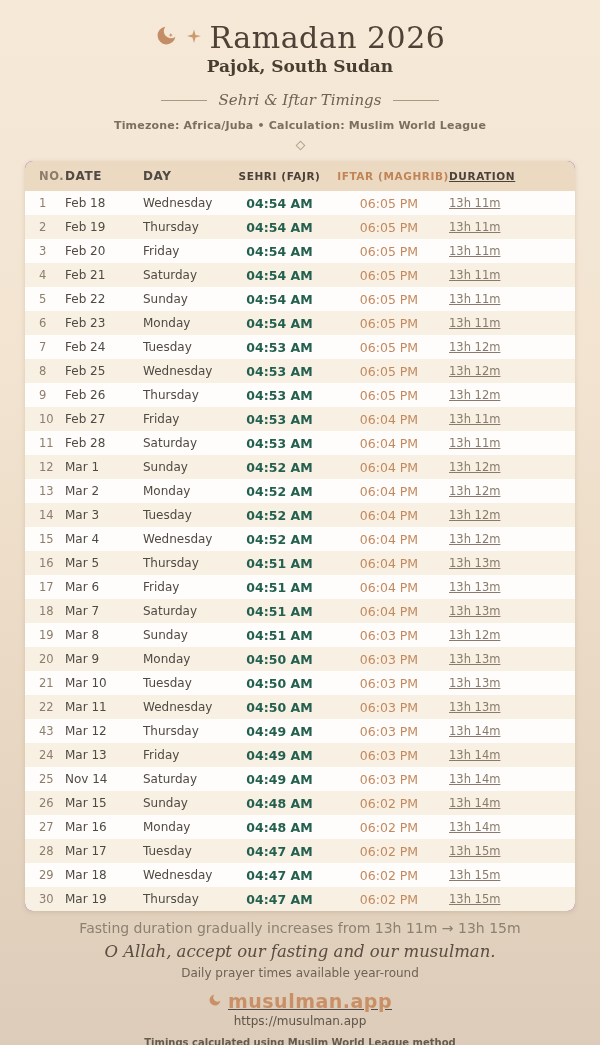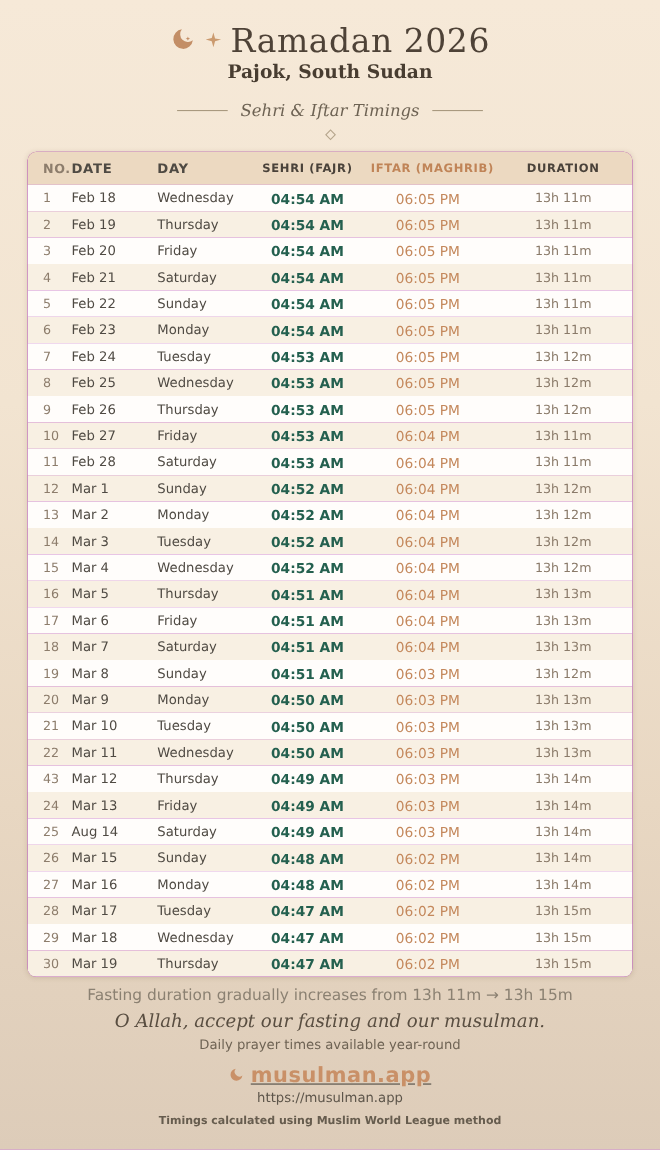--- a/index.html
+++ b/index.html
@@ -32,41 +32,41 @@
   .meta { font-size:11px; font-weight:bold; color:#7d6f5d; margin-top:10px; letter-spacing:0.2px; }
   .diamond {
     width:7px; height:7px; border:1px solid #b5a58c; transform:rotate(45deg);
     margin:10px auto 0 auto; background:transparent;
   }
   
   .card {
     margin:12px 25px 0 25px;
     border-radius:8px; overflow:hidden;
     box-shadow:0 1px 5px rgba(104,82,58,0.18);
-    background:#a21caf;
+    background:#6d28d9;
   }
   .thead, .trow {
     display:grid;
     grid-template-columns:40px 78px 87px 99px 120px 126px;
     align-items:center;
   }
   .thead { height:30px; background:#ecd9c1; }
   .thead .cell {
     font-size:10.5px; font-weight:bold; letter-spacing:0.6px; color:#4a423a;
   }
   .thead .iftar { color:#c08457; }
   .trow { height:24px; background:#fffdfb; }
   .trow:nth-child(even) { background:#f8f0e3; }
   .cell { white-space:nowrap; }
   .cell.no { padding-left:14px; font-size:11.5px; color:#8d7d6c; }
   .cell.date { font-size:12px; color:#4f4a43; }
   .cell.day { font-size:12px; color:#4f4a43; }
   .cell.sehri { text-align:center; font-size:12.5px; font-weight:bold; color:#24604f; }
   .cell.iftar { text-align:center; font-size:12.5px; font-weight:normal; color:#c4885c; }
-  .cell.duration { text-align:center; font-size:11.5px; color:#8a7a69; }
+  .cell.duration { font-size:11.5px; color:#8a7a69;text-decoration:underline; }
   .thead .cell.sehri, .thead .cell.iftar, .thead .cell.duration { font-size:10.5px; color:#4a423a; font-weight:bold; }
   .thead .cell.iftar { color:#c08457;text-align:right; }
   
   .ftr { text-align:center; }
   .note { font-size:14px; color:#8b8172; margin-top:9px; }
   .dua {
     font-family:"DejaVu Serif", serif; font-style:italic;
     font-size:16.5px; color:#594e41; margin-top:6px;
   }
   .availability { font-size:12px; color:#6e6354; margin-top:5px; }
@@ -93,20 +93,21 @@
         </svg>
     </span>
     <span class="title">Ramadan 2026</span>
   </div>
   <div class="location">Pajok, South Sudan</div>
   <div class="subtitle-row">
     <span class="subtitle-line"></span>
     <span class="subtitle">Sehri &amp; Iftar Timings</span>
     <span class="subtitle-line"></span>
   </div>
+  <div class="meta">Timezone: Africa/Juba • Calculation: Muslim World League</div>
   <div class="diamond"></div>
 </div>
 
 <div class="card">
   <div class="thead">
     <div class="cell no">NO.</div>
     <div class="cell date">DATE</div>
     <div class="cell day">DAY</div>
     <div class="cell sehri">SEHRI (FAJR)</div>
     <div class="cell iftar">IFTAR (MAGHRIB)</div>
@@ -300,21 +301,21 @@
       <div class="trow">
         <div class="cell no">24</div>
         <div class="cell date">Mar 13</div>
         <div class="cell day">Friday</div>
         <div class="cell sehri">04:49 AM</div>
         <div class="cell iftar">06:03 PM</div>
         <div class="cell duration">13h 14m</div>
       </div>
       <div class="trow">
         <div class="cell no">25</div>
-        <div class="cell date">Aug 14</div>
+        <div class="cell date">Nov 14</div>
         <div class="cell day">Saturday</div>
         <div class="cell sehri">04:49 AM</div>
         <div class="cell iftar">06:03 PM</div>
         <div class="cell duration">13h 14m</div>
       </div>
       <div class="trow">
         <div class="cell no">26</div>
         <div class="cell date">Mar 15</div>
         <div class="cell day">Sunday</div>
         <div class="cell sehri">04:48 AM</div>

